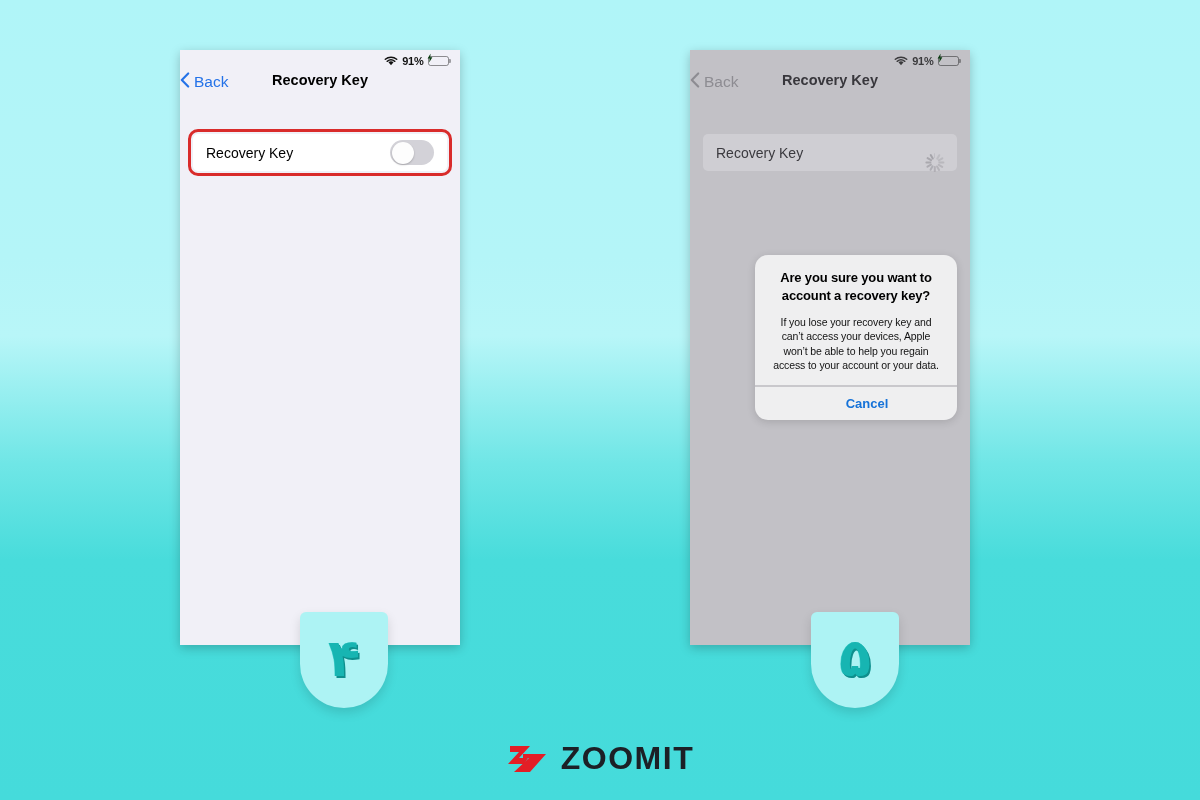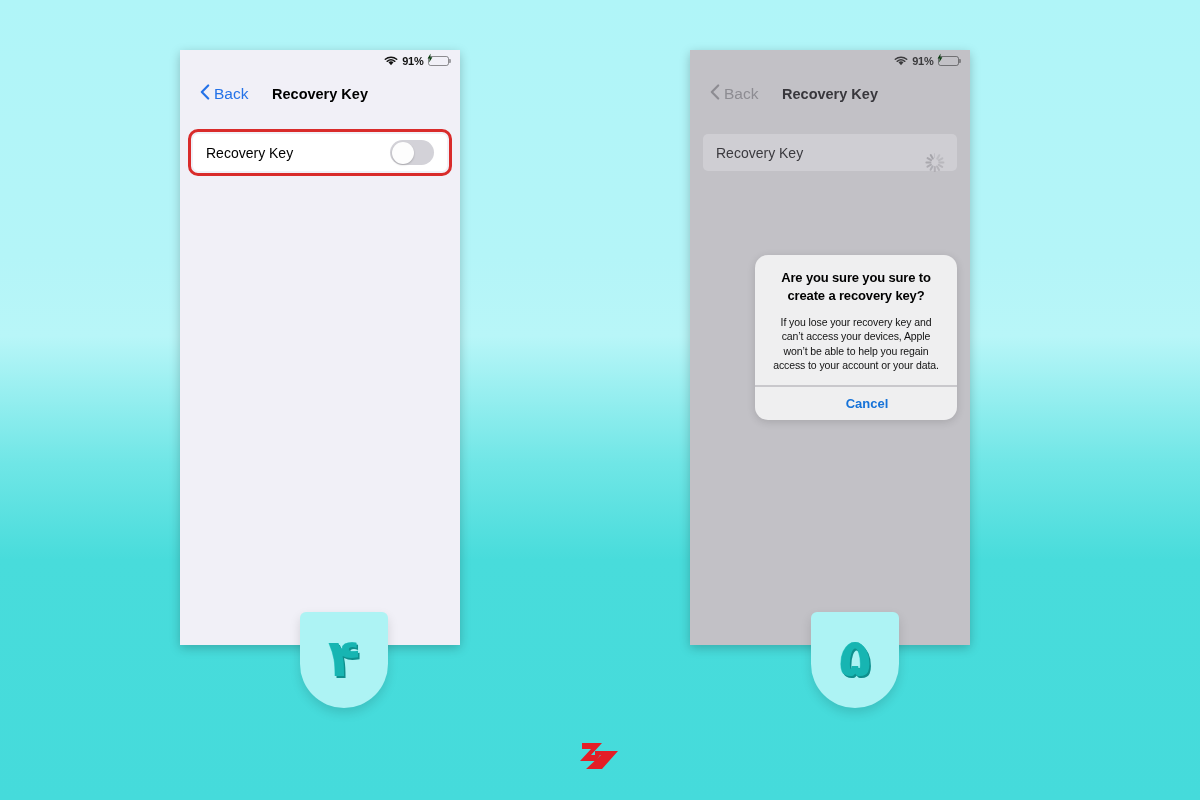--- a/index.html
+++ b/index.html
@@ -71,23 +71,23 @@
     width: 1.6px; height: 4px;
     background: rgba(0,0,0,0.34);
     border-radius: 0 1px 1px 0;
     margin-left: 0.8px;
   }
 
   
   .navbar {
     height: 44px;
     display: flex;
-    align-items: center;
-    position: relative;
-    padding: 0 20px;
+    align-items: flex-start;
+    position: relative;
+    padding: 0 0;
   }
   .nav-back {
     display: flex;
     align-items: center;
     gap: 4px;
     color: #2472E8;
     font-size: 15.5px;
     cursor: pointer;
   }
   .phone-right .nav-back { color: #8d8c92; }
@@ -338,21 +338,21 @@
           <i style="transform: rotate(240deg); opacity: 0.68;"></i>
           <i style="transform: rotate(270deg); opacity: 0.73;"></i>
           <i style="transform: rotate(300deg); opacity: 0.78;"></i>
           <i style="transform: rotate(330deg); opacity: 0.83;"></i>
         </span>
     </div>
   </div>
 
   <div class="alert">
     <div class="alert-body">
-      <div class="alert-title">Are you sure you sure to create a recovery key?</div>
+      <div class="alert-title">Are you sure you want to account a recovery key?</div>
       <div class="alert-msg">If you lose your recovery key and can’t access your devices, Apple won’t be able to help you regain access to your account or your data.</div>
     </div>
     <div class="alert-sep"></div>
     <div class="alert-sep"></div>
     <div class="alert-btn bold">Cancel</div>
   </div>
 </div>
 
 <div class="badge badge-left">
   <span class="badge-num">۴</span>
@@ -361,13 +361,14 @@
   <span class="badge-num">۵</span>
 </div>
 
 <div class="logo">
   <span>
     <svg class="logo-mark" width="44" height="32" viewBox="0 0 44 32">
       <path d="M4 3 H24 L13 15 H22 L18 21 H2 L13 9 H4 Z" fill="#E31E26"></path>
       <path d="M17 11 H40 L24 29 H8 L23 15 H17 Z" fill="#E31E26"></path>
     </svg>
   </span>
+  <span class="logo-text">ZOOMIT</span>
 </div>
 
 </body></html>

